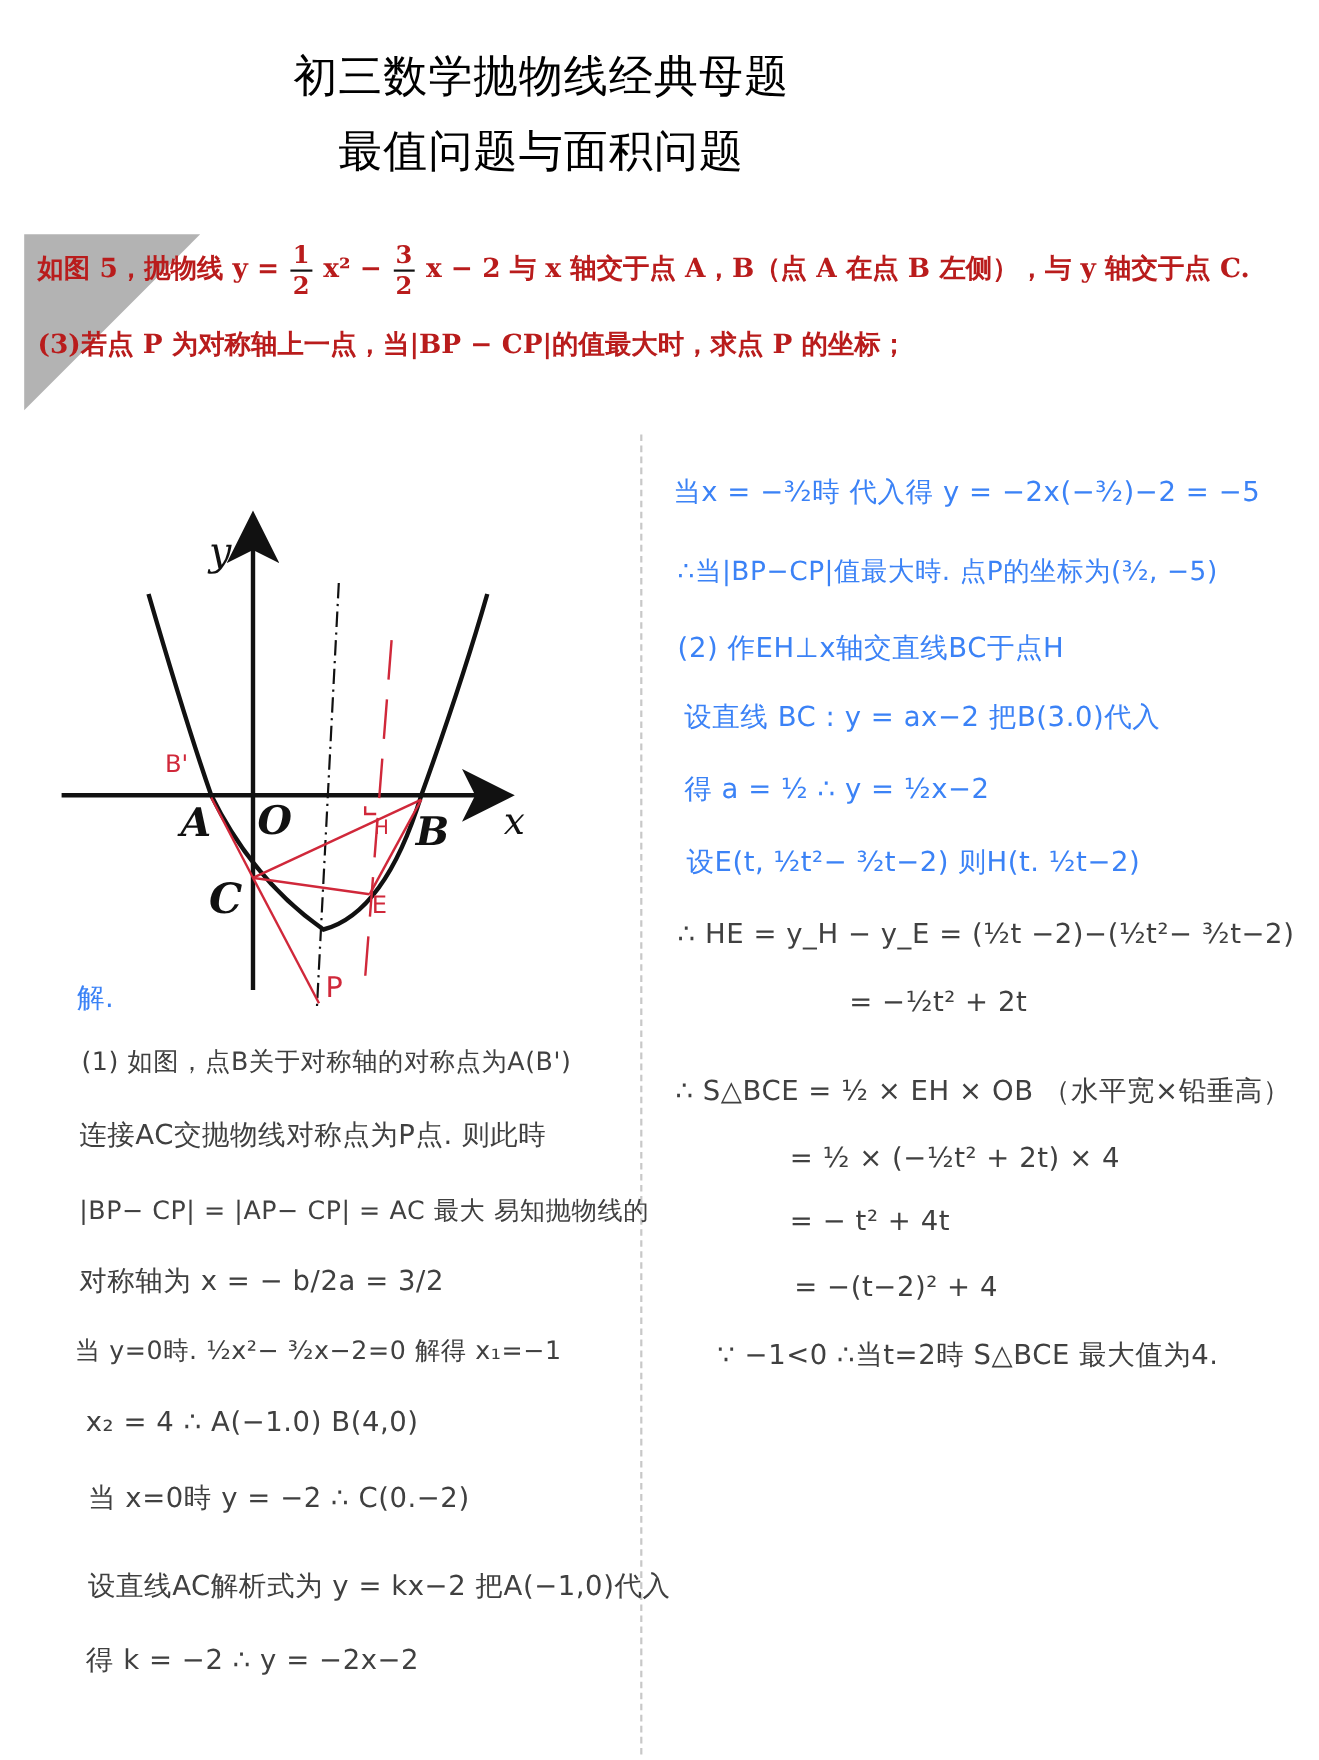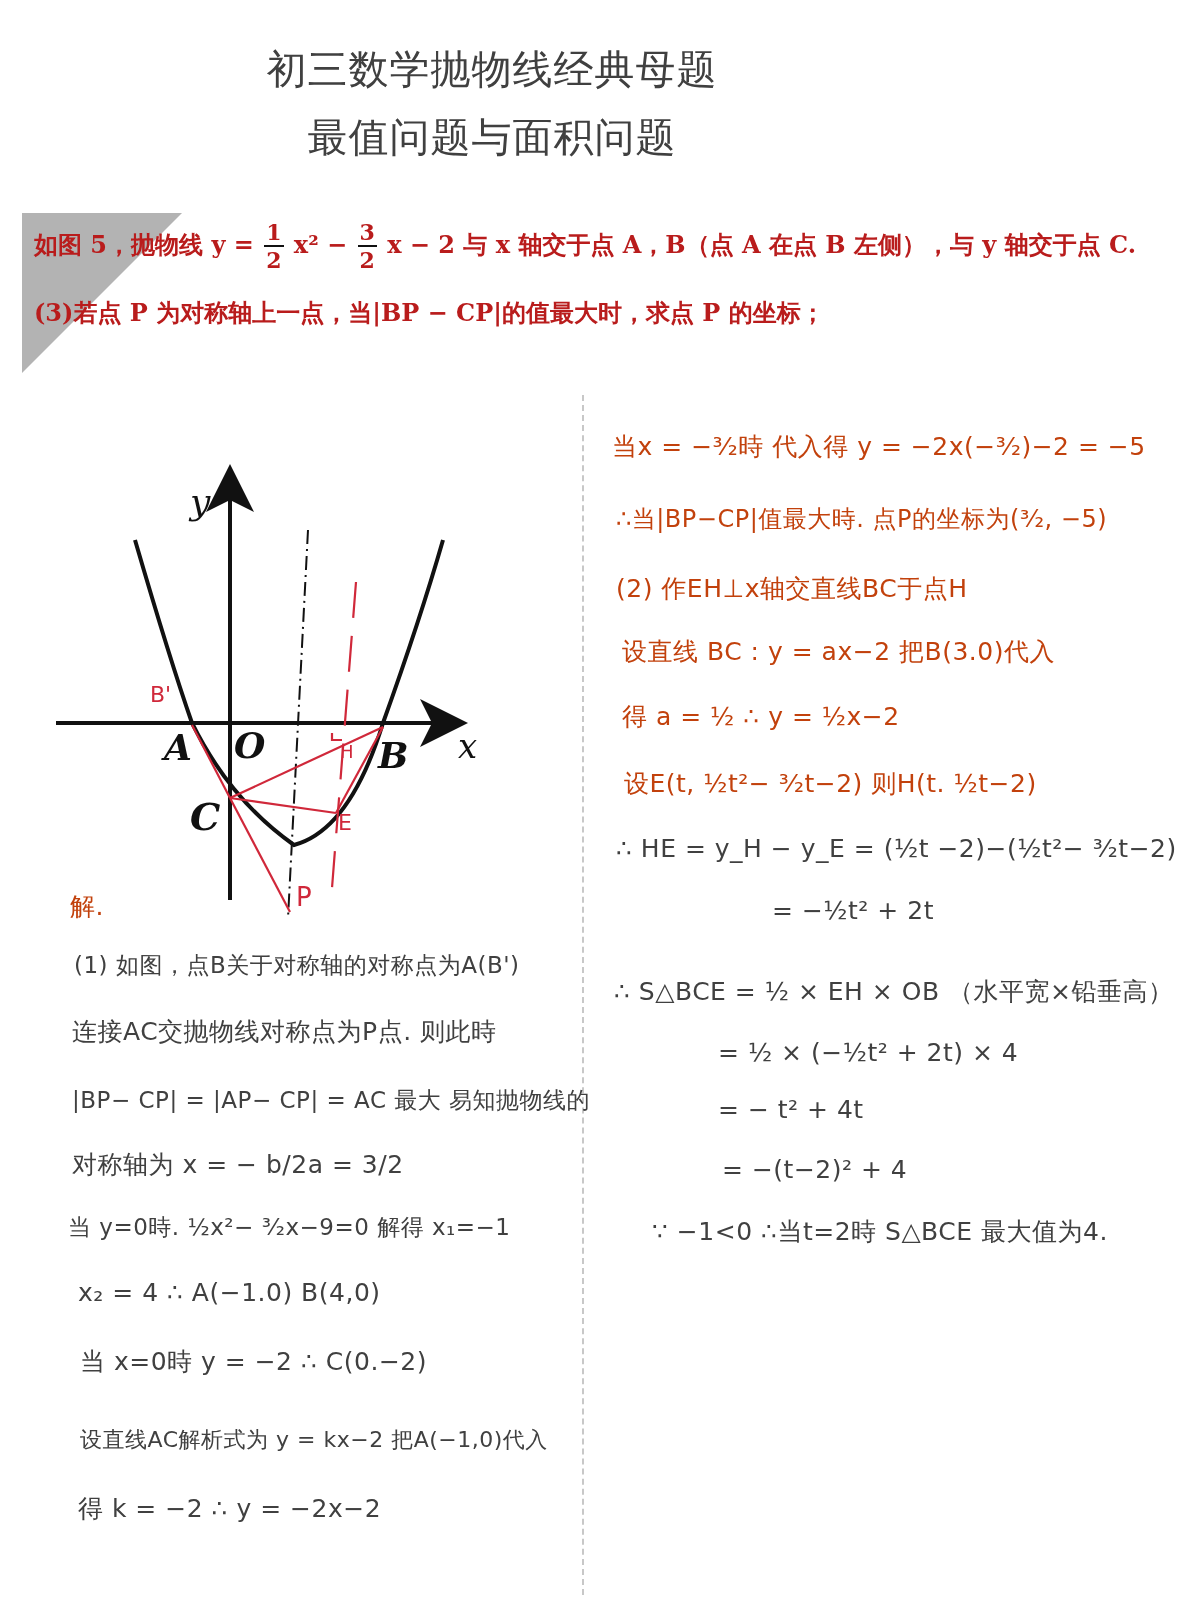--- a/index.html
+++ b/index.html
@@ -2,21 +2,21 @@
 <html><head>
 <meta charset="utf-8">
 <style>
   html, body { margin: 0; padding: 0; }
   body {
     width: 1199px; height: 1600px; background: #ffffff; position: relative; overflow: hidden;
     font-family: "DejaVu Sans", sans-serif; color: #111;
   }
   .title {
     position: absolute; left: 0; width: 984px; text-align: center;
-    font-family: "DejaVu Sans", sans-serif; font-size: 40px; font-weight: normal; color: #404040;
+    font-family: "DejaVu Sans", sans-serif; font-size: 40px; font-weight: normal; color: #000000;
     letter-spacing: 1px;
   }
   .problem {
     position: absolute; left: 22px; top: 215px; width: 1170px; height: 175px;
   }
   .corner-shade {
     position: absolute; left: 22px; top: 213px; width: 0; height: 0;
     border-top: 160px solid #9a9a9a; border-right: 160px solid transparent; opacity: 0.75;
   }
   .prob-line {
@@ -28,21 +28,21 @@
     margin: 0 2px;
   }
   .frac span { display: block; }
   .frac .num { border-bottom: 2px solid #111; padding: 0 2px 2px; }
   .frac .den { padding-top: 2px; }
   .divider {
     position: absolute; left: 582px; top: 395px; width: 0; height: 1200px;
     border-left: 2px dashed #c8c8c8;
   }
   .hw {
-    position: absolute; white-space: nowrap; color: #c2410c;
+    position: absolute; white-space: nowrap; color: #3b82f6;
     font-family: "DejaVu Sans", sans-serif; font-size: 25px; letter-spacing: 0.5px;
   }
   .hw.dark { color: #404040; }
   .graph { position: absolute; left: 40px; top: 440px; }
 </style>
 </head>
 <body>
 
 <div class="title" style="top:42px;">初三数学抛物线经典母题</div>
 <div class="title" style="top:110px;">最值问题与面积问题</div>
@@ -95,24 +95,24 @@
   <text x="298" y="390" font-family="DejaVu Sans, sans-serif" font-size="22" fill="#d0283a">E</text>
   <text x="300" y="318" font-family="DejaVu Sans, sans-serif" font-size="18" fill="#d0283a">H</text>
   <text x="256" y="466" font-family="DejaVu Sans, sans-serif" font-size="26" fill="#d0283a">P</text>
 </svg>
 
 <div class="hw" style="left:70px; top:890px;">解.</div>
 <div class="hw dark" style="left:74px; top:950px; font-size:23px;">(1) 如图，点B关于对称轴的对称点为A(B')</div>
 <div class="hw dark" style="left:72px; top:1015px;">连接AC交抛物线对称点为P点. 则此時</div>
 <div class="hw dark" style="left:72px; top:1085px; font-size:23px;">|BP− CP| = |AP− CP| = AC 最大    易知抛物线的</div>
 <div class="hw dark" style="left:72px; top:1148px;">对称轴为 x = − b/2a = 3/2</div>
-<div class="hw dark" style="left:68px; top:1212px; font-size:23px;">当 y=0時.  ½x²− ³⁄₂x−9=0  解得 x₁=−1</div>
+<div class="hw dark" style="left:68px; top:1212px; font-size:23px;">当 y=0時.  ½x²− ³⁄₂x−2=0  解得 x₁=−1</div>
 <div class="hw dark" style="left:78px; top:1278px;">x₂ = 4          ∴ A(−1.0)      B(4,0)</div>
 <div class="hw dark" style="left:80px; top:1345px;">当 x=0時      y = −2     ∴ C(0.−2)</div>
-<div class="hw dark" style="left:80px; top:1425px; font-size:22px;">设直线AC解析式为  y = kx−2   把A(−1,0)代入</div>
+<div class="hw dark" style="left:80px; top:1425px; font-size:25px;">设直线AC解析式为  y = kx−2   把A(−1,0)代入</div>
 <div class="hw dark" style="left:78px; top:1492px;">得 k = −2                 ∴ y = −2x−2</div>
 
 <div class="hw" style="left:612px; top:430px;">当x = −³⁄₂時  代入得 y = −2x(−³⁄₂)−2 = −5</div>
 <div class="hw" style="left:616px; top:503px; font-size:24px;">∴当|BP−CP|值最大時. 点P的坐标为(³⁄₂, −5)</div>
 <div class="hw" style="left:616px; top:572px;">(2) 作EH⊥x轴交直线BC于点H</div>
 <div class="hw" style="left:622px; top:635px;">设直线 BC : y = ax−2    把B(3.0)代入</div>
 <div class="hw" style="left:622px; top:700px;">得 a = ½        ∴ y = ½x−2</div>
 <div class="hw" style="left:624px; top:767px;">设E(t, ½t²− ³⁄₂t−2)    则H(t. ½t−2)</div>
 <div class="hw dark" style="left:616px; top:834px;">∴ HE = y_H − y_E = (½t −2)−(½t²− ³⁄₂t−2)</div>
 <div class="hw dark" style="left:772px; top:896px;">= −½t² + 2t</div>

